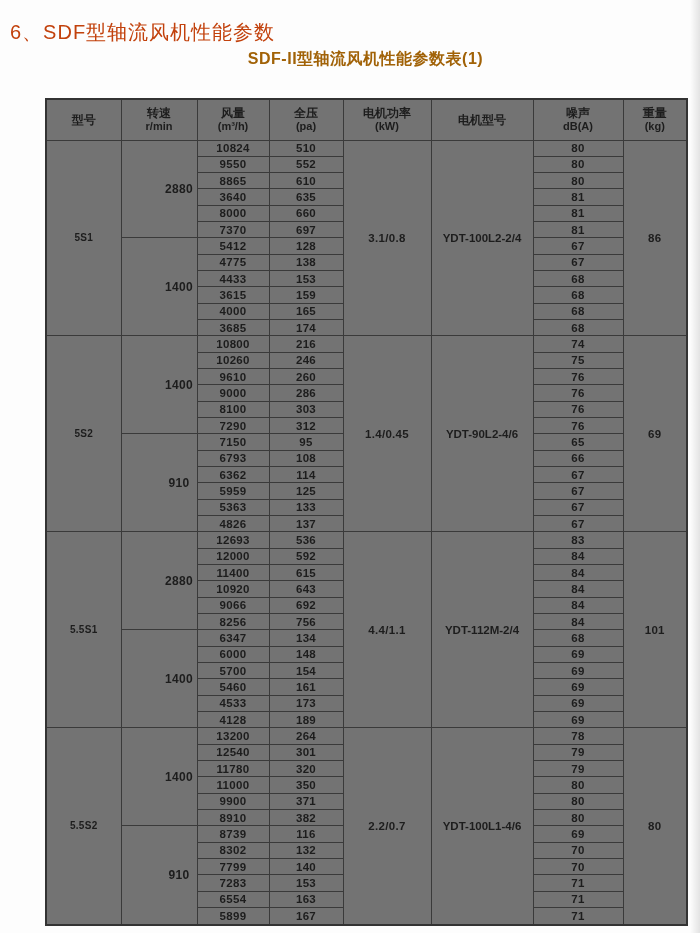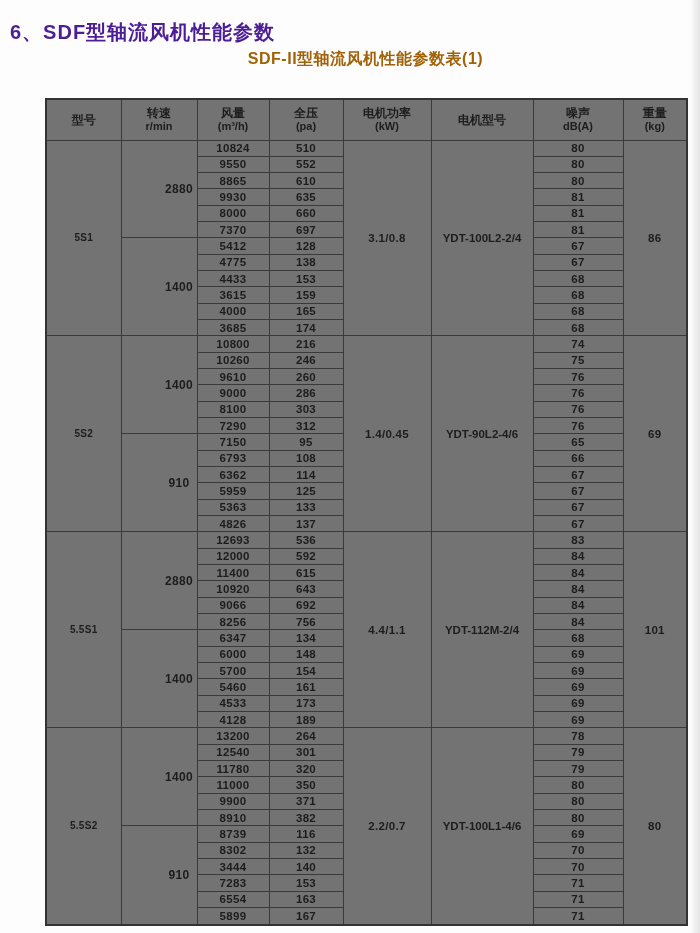--- a/index.html
+++ b/index.html
@@ -11,23 +11,23 @@
     color: #1d1d1d;
     font-family: "Liberation Sans", "DejaVu Sans", sans-serif;
     position: relative;
     overflow: hidden;
   }
   .page-title {
     position: absolute;
     top: 6px;
     left: 10px;
     font-size: 20px;
-    font-weight: bold;
+    font-weight: normal;
     letter-spacing: 1px;
-    color: #4c1d95;
+    color: #c2410c;
     white-space: nowrap;
   }
   .table-title {
     position: absolute;
     top: 49px;
     left: 45px;
     width: 641px;
     text-align: center;
     font-size: 16px;
     font-weight: bold;
@@ -140,21 +140,21 @@
         <td class="num">9550</td>
         <td class="num">552</td>
         <td class="num">80</td>
       </tr>
       <tr>
         <td class="num">8865</td>
         <td class="num">610</td>
         <td class="num">80</td>
       </tr>
       <tr>
-        <td class="num">9930</td>
+        <td class="num">3640</td>
         <td class="num">635</td>
         <td class="num">81</td>
       </tr>
       <tr>
         <td class="num">8000</td>
         <td class="num">660</td>
         <td class="num">81</td>
       </tr>
       <tr>
         <td class="num">7370</td>
@@ -364,21 +364,21 @@
         <td class="num">8739</td>
         <td class="num">116</td>
         <td class="num">69</td>
       </tr>
       <tr>
         <td class="num">8302</td>
         <td class="num">132</td>
         <td class="num">70</td>
       </tr>
       <tr>
-        <td class="num">3444</td>
+        <td class="num">7799</td>
         <td class="num">140</td>
         <td class="num">70</td>
       </tr>
       <tr>
         <td class="num">7283</td>
         <td class="num">153</td>
         <td class="num">71</td>
       </tr>
       <tr>
         <td class="num">6554</td>

